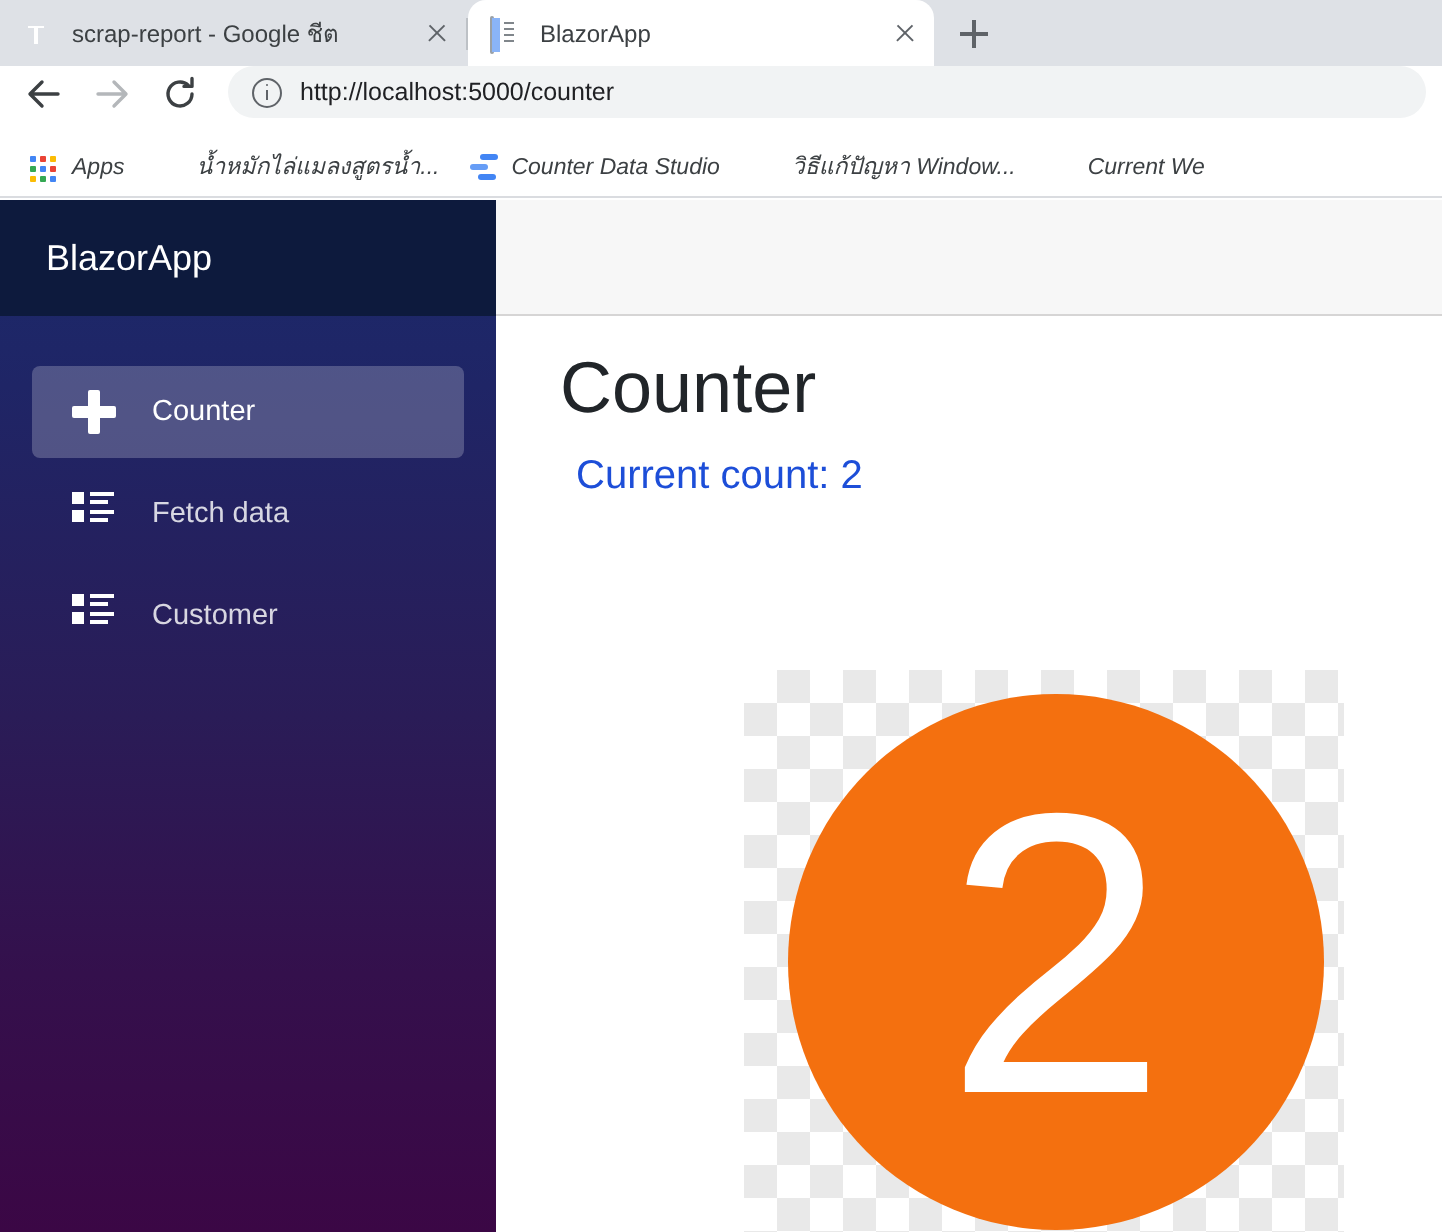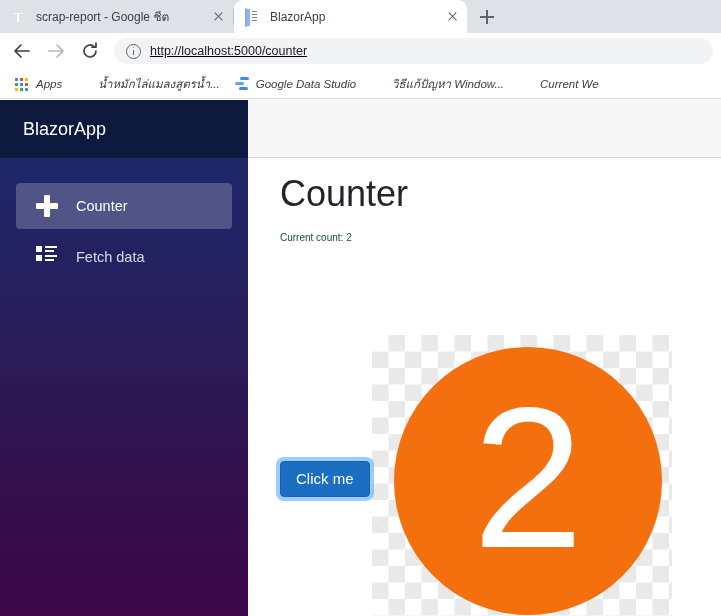--- a/index.html
+++ b/index.html
@@ -108,23 +108,22 @@
   .fav-doc::after {
     content: ""; position: absolute; left: 5.5px; top: 2px;
     width: 5px; height: 1.2px; background: #80868b;
     box-shadow: 0 3px 0 #80868b, 0 6px 0 #80868b, 0 9px 0 #80868b;
   }
 
   .browser-toolbar {
     position: absolute; top: 33px; left: 0;
     width: 721px; height: 36px;
     background: #ffffff;
-    display: flex; align-items: center;
+    display: flex; 
     padding: 0 8px;
-    text-decoration: underline;
   }
   .navbtn {
     width: 28px; height: 28px;
     margin-right: 6px;
     position: relative;
     flex: 0 0 28px;
   }
   .navbtn svg { position: absolute; left: 4px; top: 4px; }
   .omnibox {
     flex: 1 1 auto;
@@ -374,23 +373,23 @@
   }
   .content-body { padding: 14px 0 0 32px; position: relative; height: 457px; }
   .page-title {
     font-size: 36px;
     font-weight: normal;
     color: #212529;
     margin: 0 0 12px 0;
     line-height: 44px;
   }
   .count-text {
-    font-size: 10px;
-    color: #14532d;
-    margin: 0;
+    font-size: 20px;
+    color: #1d4ed8;
+    margin: 8px;
     line-height: 20px;
   }
   .click-btn {
     position: absolute;
     left: 32px; top: 303px;
     background: #1b6ec2;
     border: 1px solid #1861ac;
     border-radius: 4px;
     color: #ffffff;
     font-size: 15px;
@@ -497,21 +496,21 @@
     <div class="bm">
       <span class="bm-icon">
         <span class="ic-yt"></span>
       </span>
       <span class="bm-label">น้ำหมักไล่แมลงสูตรน้ำ...</span>
     </div>
     <div class="bm">
       <span class="bm-icon">
         <span class="ic-ds"><i></i><i></i><i></i></span>
       </span>
-      <span class="bm-label">Google Data Studio</span>
+      <span class="bm-label">Counter Data Studio</span>
     </div>
     <div class="bm">
       <span class="bm-icon">
         <span class="ic-k"></span>
       </span>
       <span class="bm-label">วิธีแก้ปัญหา Window...</span>
     </div>
     <div class="bm">
       <span class="bm-icon">
         <span class="ic-ph"></span>
@@ -536,34 +535,39 @@
           <span class="nav-label">Counter</span>
         </div>
 
         <div class="nav-item">
           <span class="nav-icon">
             <span class="ic-list"><i class="sq a"></i><i class="sq b"></i><i class="ln l1"></i><i class="ln l2"></i><i class="ln l3"></i><i class="ln l4"></i></span>
           </span>
           <span class="nav-label">Fetch data</span>
         </div>
 
+        <div class="nav-item">
+          <span class="nav-icon">
+            <span class="ic-list"><i class="sq a"></i><i class="sq b"></i><i class="ln l1"></i><i class="ln l2"></i><i class="ln l3"></i><i class="ln l4"></i></span>
+          </span>
+          <span class="nav-label">Customer</span>
+        </div>
 
       </div>
     </div>
 
     <div class="content-area">
       <div class="top-row"></div>
       <div class="content-body">
         <h1 class="page-title">Counter</h1>
         <p class="count-text">Current count: 2</p>
 
         <div class="counter-image">
           <div class="counter-circle">
             <span class="counter-number">2</span>
           </div>
         </div>
 
-        <button class="click-btn">Click me</button>
       </div>
     </div>
 
   </div>
 </div>
 
 </body></html>

